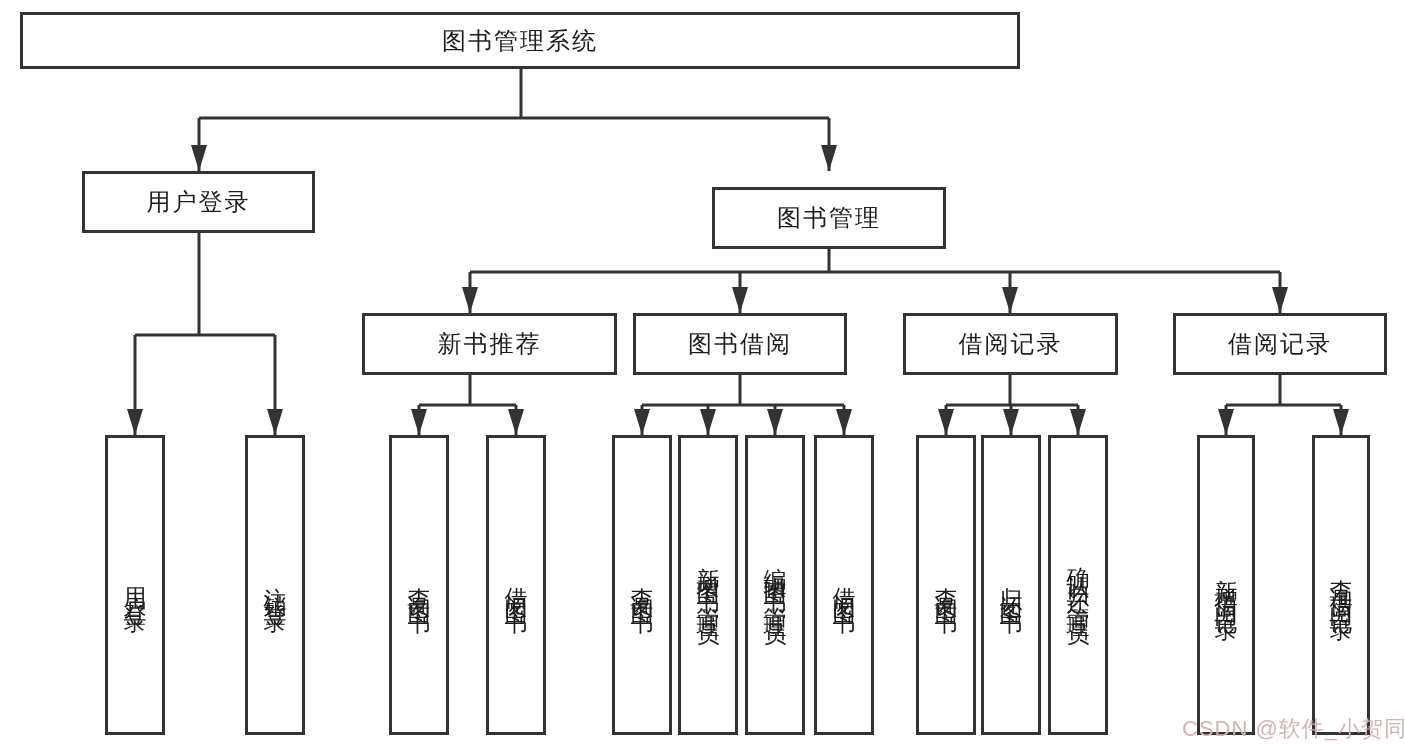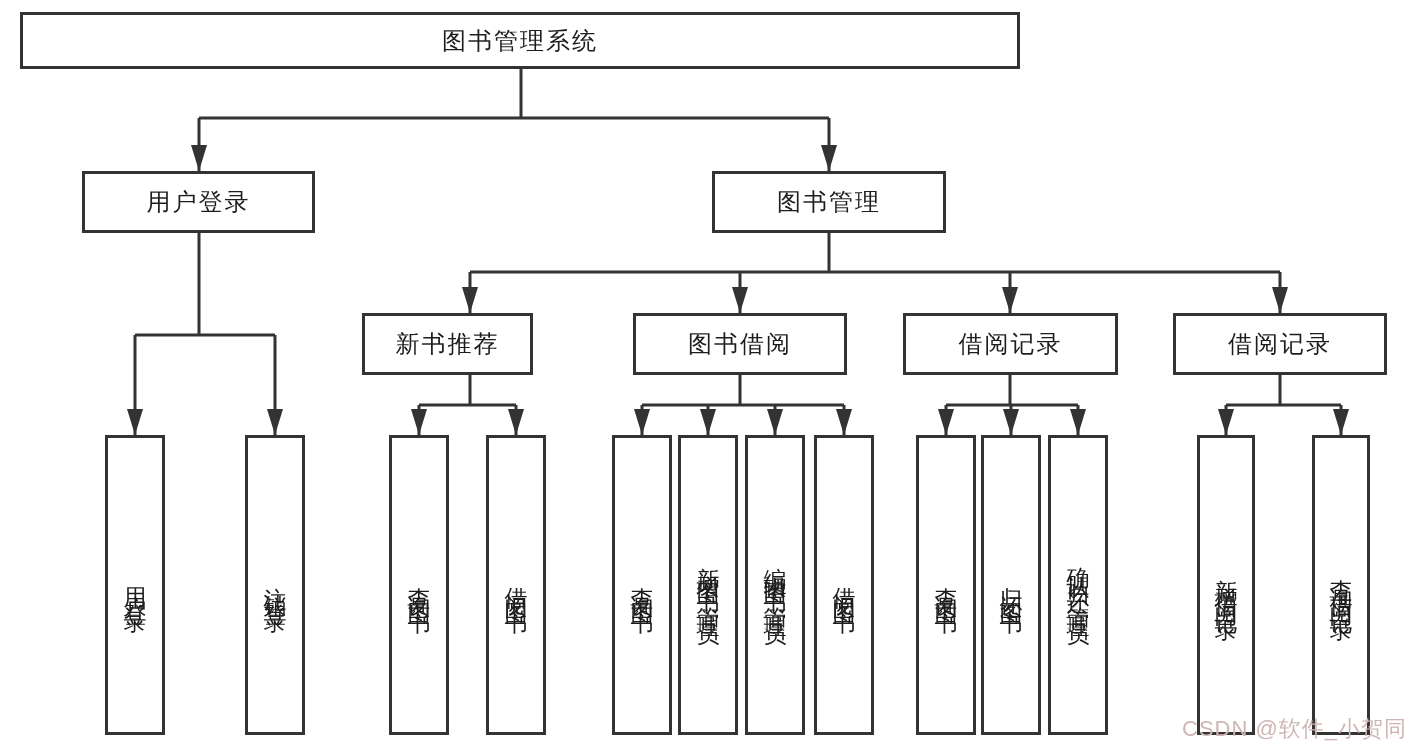--- a/index.html
+++ b/index.html
@@ -52,25 +52,25 @@
              M1226 435 l-8 -26 h16 z M1341 435 l-8 -26 h16 z"></path>
   </svg>
 
   <div class="node h root">
     <span>图书管理系统</span>
   </div>
 
   <div class="node h lvl2" style="left:82px;width:233px;">
     <span>用户登录</span>
   </div>
-  <div class="node h lvl2" style="left:712px;width:234px;">
+  <div class="node h lvl2" style="left:712px;width:234px;margin-top:16px;">
     <span>图书管理</span>
   </div>
 
-  <div class="node h lvl3" style="left:362px;width:171px;">
+  <div class="node h lvl3" style="left:362px;width:255px;">
     <span>新书推荐</span>
   </div>
   <div class="node h lvl3" style="left:633px;width:214px;">
     <span>图书借阅</span>
   </div>
   <div class="node h lvl3" style="left:903px;width:215px;">
     <span>借阅记录</span>
   </div>
   <div class="node h lvl3" style="left:1173px;width:214px;">
     <span>借阅记录</span>

